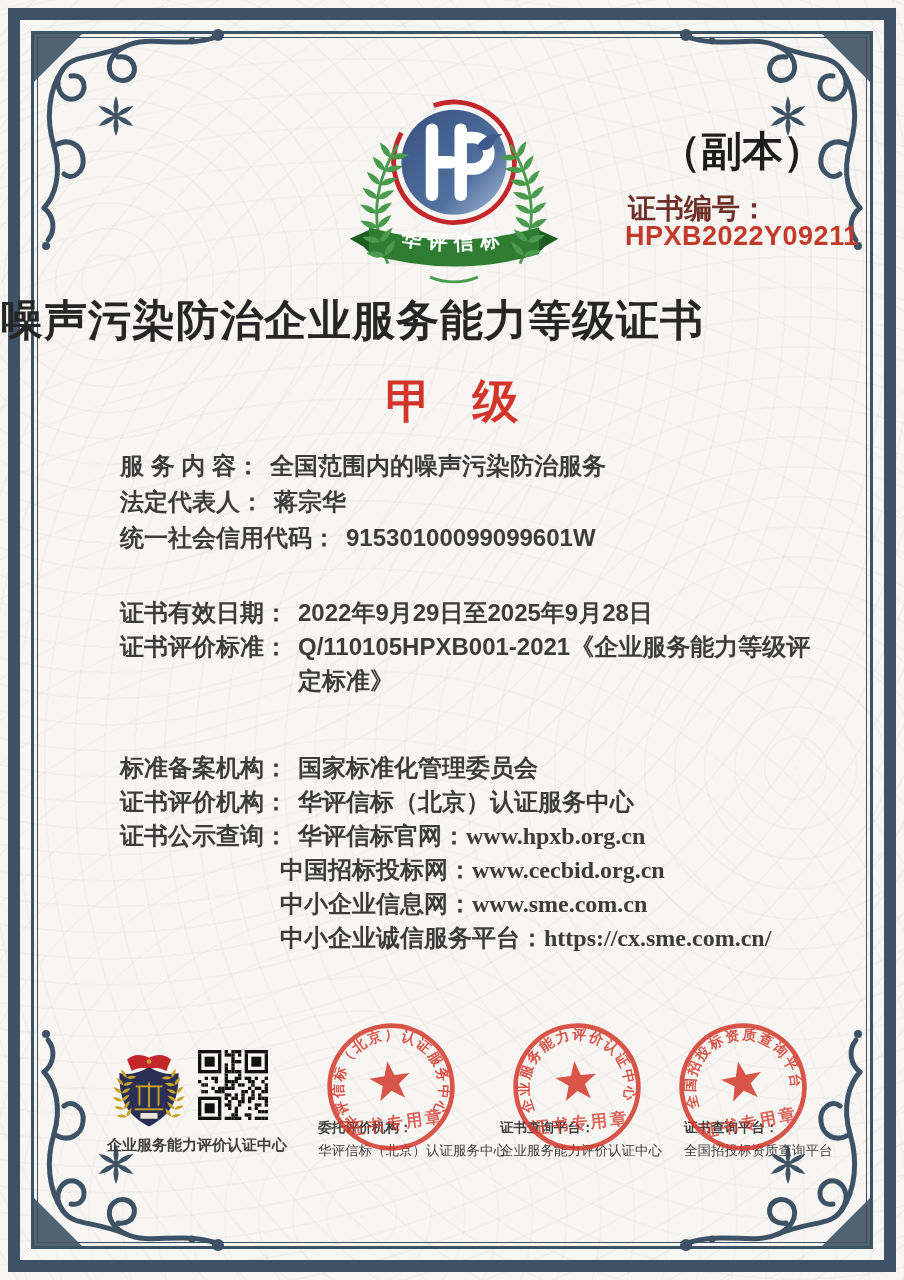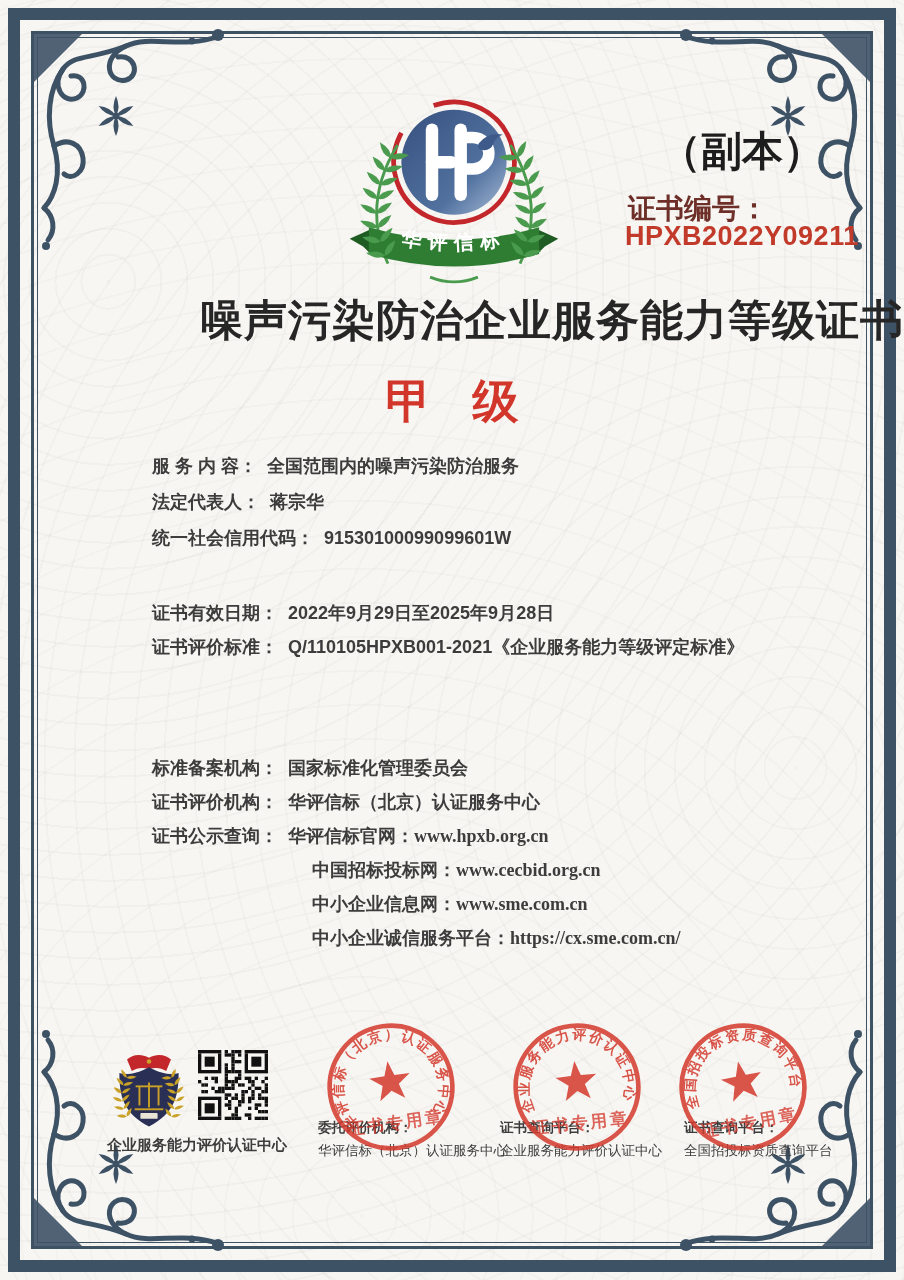--- a/index.html
+++ b/index.html
@@ -24,24 +24,24 @@
   .corner.tl{top:24px;left:24px;}
   .corner.tr{top:24px;right:24px;transform:scaleX(-1);}
   .corner.bl{bottom:24px;left:24px;transform:scaleY(-1);}
   .corner.br{bottom:24px;right:24px;transform:scale(-1,-1);}
   .content{position:absolute;inset:0;z-index:3;}
 
   .copy-label{position:absolute;left:616px;top:124px;font-size:41px;font-weight:700;color:#1d1d1d;margin-left:44px;}
   .certno-label{position:absolute;left:628px;top:190px;font-size:28px;font-weight:700;color:var(--maroon);}
   .certno{position:absolute;left:625px;top:221px;font-size:27px;font-weight:700;color:var(--red_number);letter-spacing:.5px;}
 
-  .title{position:absolute;left:0;right:0;top:292px;text-align:right;font-size:43px;font-weight:800;color:#262626;letter-spacing:1px;font-family:Liberation Serif, serif;}
+  .title{position:absolute;left:0;right:0;top:292px;text-align:left;font-size:43px;font-weight:800;color:#262626;letter-spacing:1px;font-family:Liberation Serif, serif;}
   .grade{position:absolute;left:14px;right:0;top:371px;text-align:center;font-size:46px;font-weight:800;color:var(--red_grade);letter-spacing:14px;}
 
-  .rows{position:absolute;left:120px;font-size:18px;font-weight:600;color:var(--body);margin-left:32px;}
+  .rows{position:absolute;left:120px;font-size:24px;font-weight:600;color:var(--body);}
   .rows .row{display:flex;line-height:34px;}
   .rows.info .row{line-height:36px;}
   .row .lab{white-space:nowrap;margin-right:10px;}
   .row .val{max-width:560px;}
   .rows.dates .row .val{max-width:518px;}
   .row.cont{margin-left:160px;}
 
   .logo{position:absolute;left:344px;top:88px;width:220px;height:204px;}
   .red-arc{stroke:var(--emblem_red);}
   .blue-disc{fill:url(#discGrad);}

